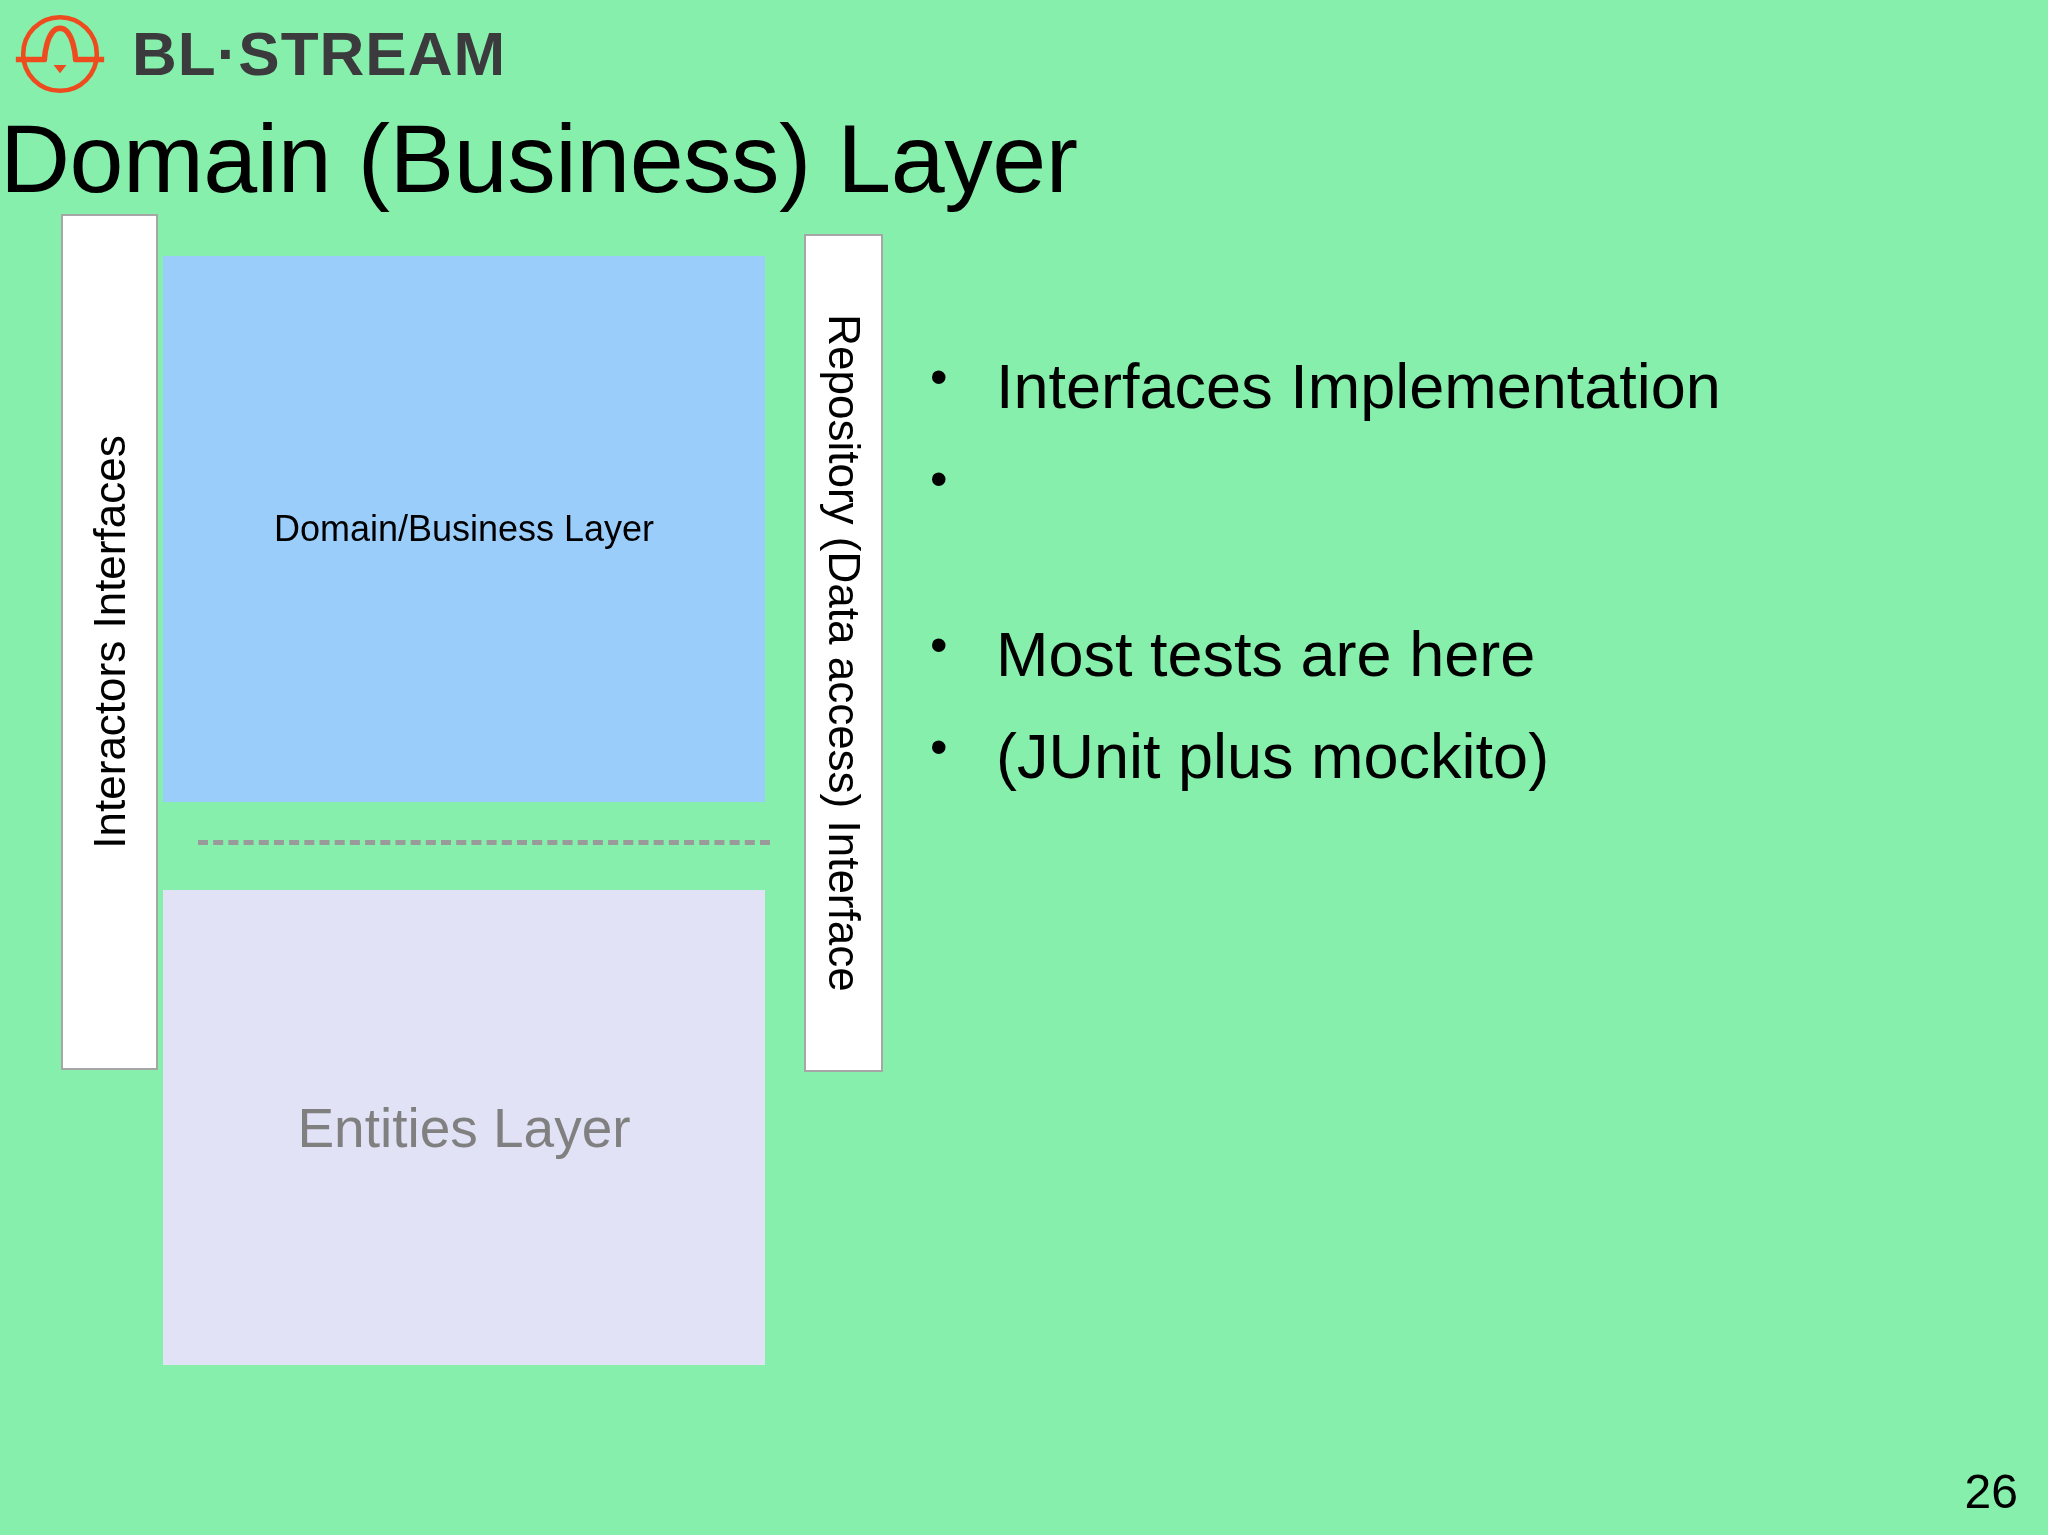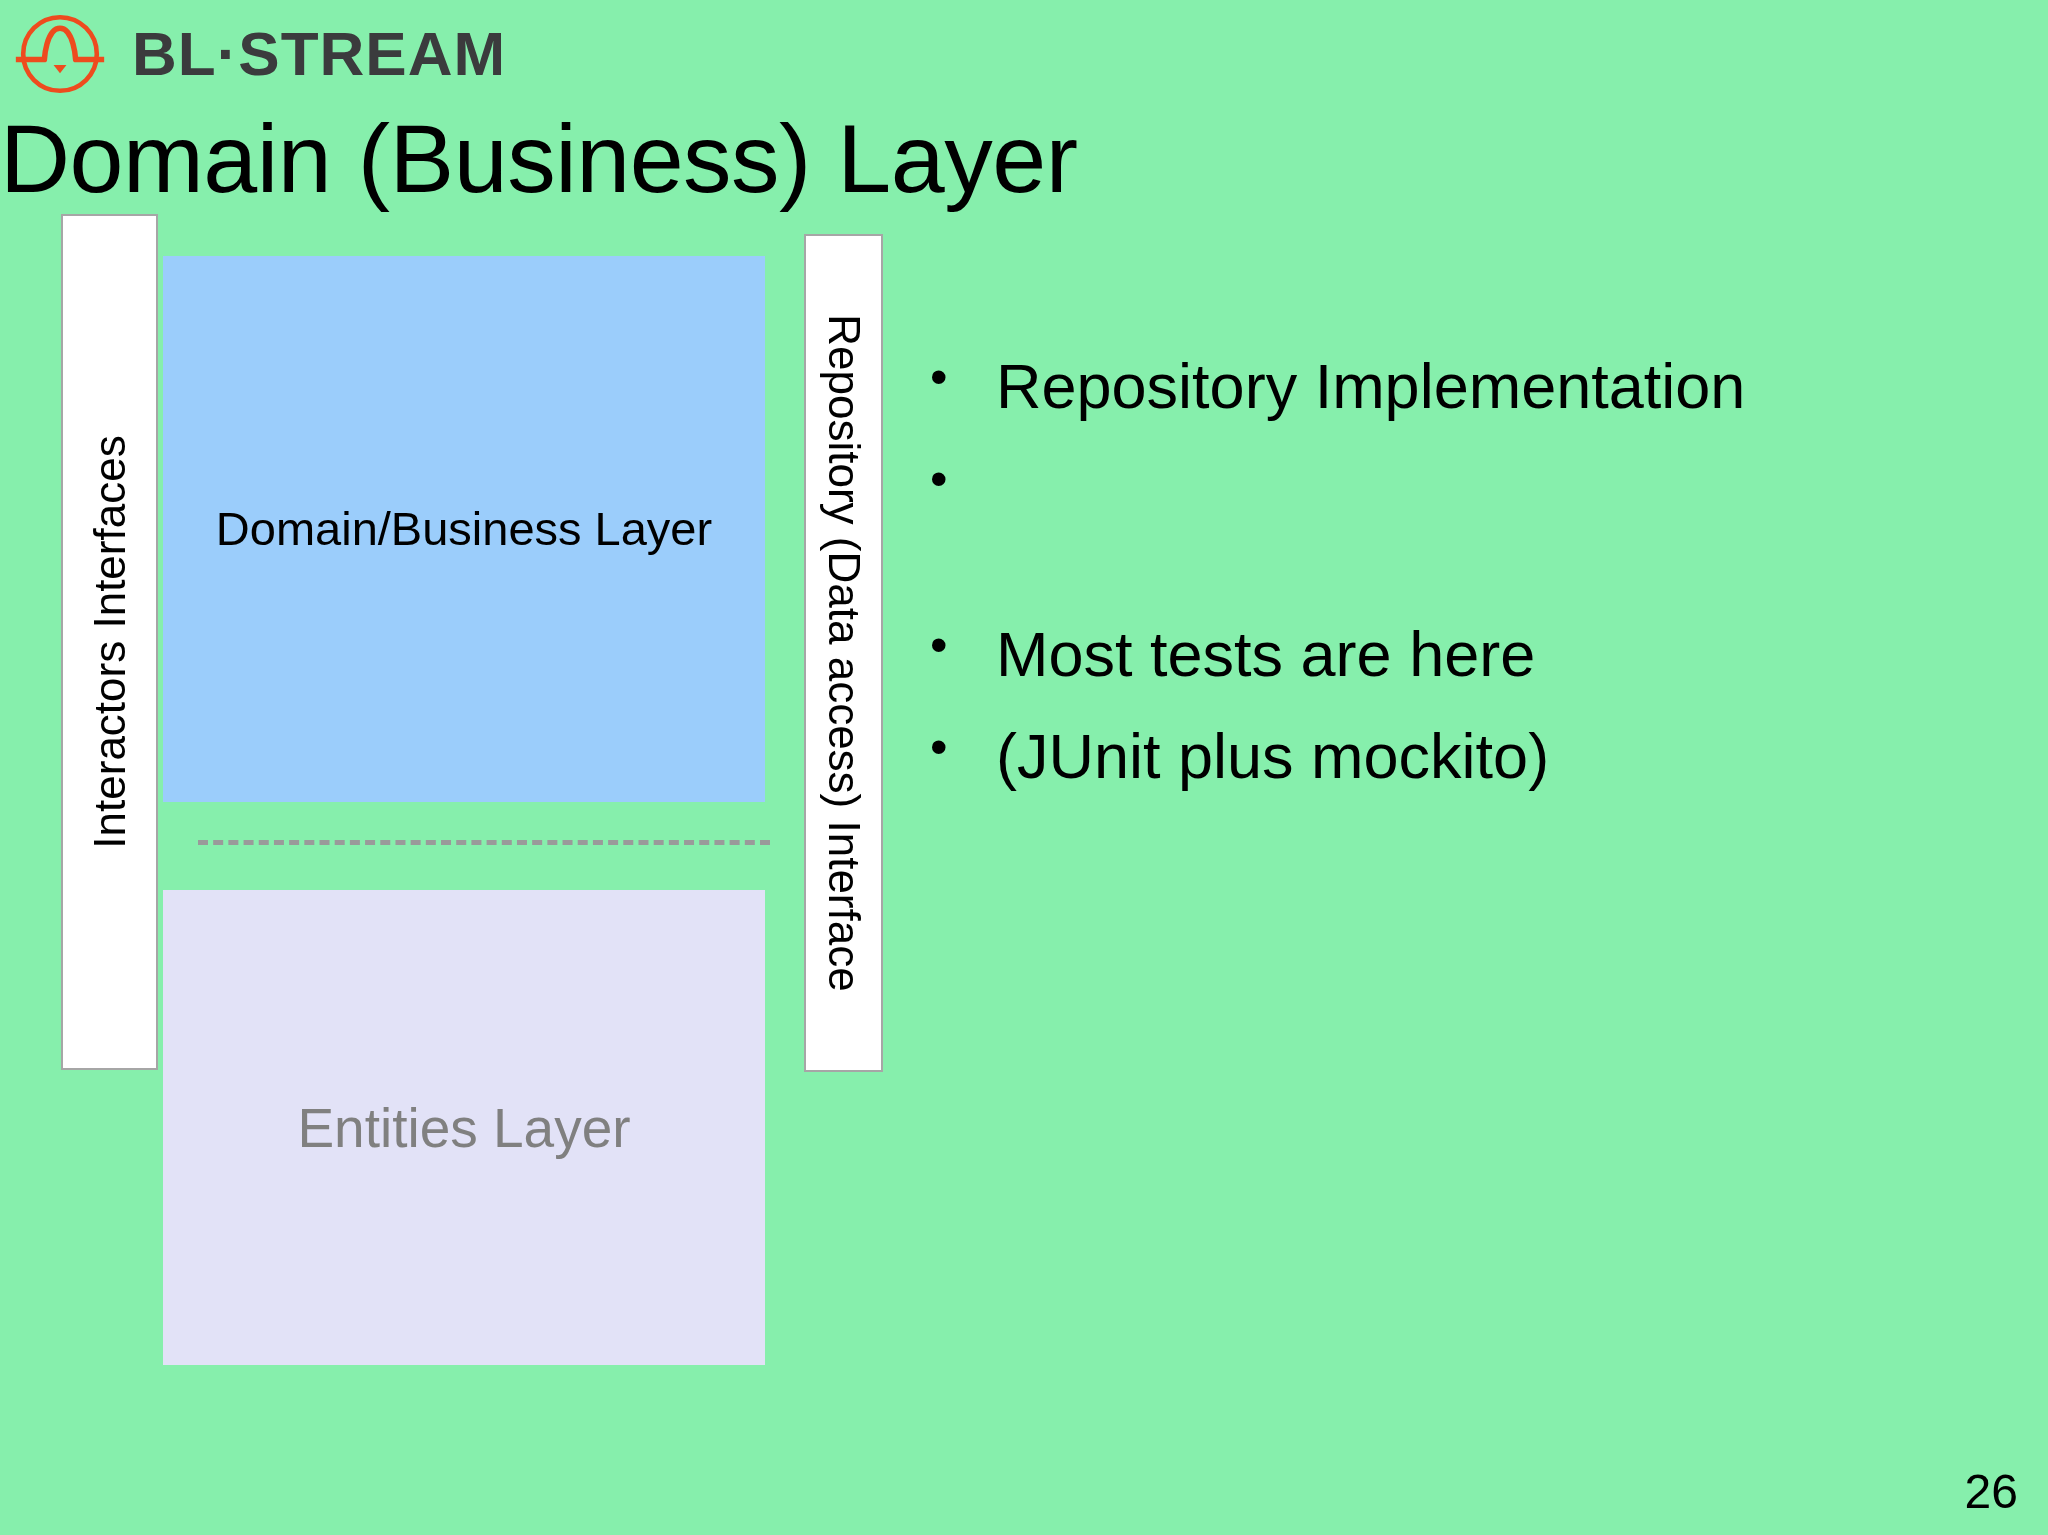--- a/index.html
+++ b/index.html
@@ -99,21 +99,21 @@
     box-sizing: border-box;
   }
   #box-domain {
     left: 163px;
     top: 256px;
     width: 602px;
     height: 546px;
     background: #9BCDFB;
   }
   #box-domain .layer-label {
-    font-size: 47px;
+    font-size: 36px;
     color: #000000;
     line-height: 1.22;
     padding: 0 30px;
   }
   #box-entities {
     left: 163px;
     top: 890px;
     width: 602px;
     height: 475px;
     background: #E2E2F7;
@@ -203,21 +203,21 @@
     <span class="layer-label">Entities Layer</span>
   </div>
 
   <div class="vcol" id="col-repository">
     <span class="vcol-text">Repository (Data access) Interface</span>
   </div>
 
   <div id="bullets">
     <div class="bullet">
       <span class="bullet-dot">•</span>
-      <span class="bullet-text">Repository Implementation</span>
+      <span class="bullet-text">Interfaces Implementation</span>
     </div>
     <div class="bullet">
       <span class="bullet-dot">•</span>
     </div>
     <div class="bullet spacer-before">
       <span class="bullet-dot">•</span>
       <span class="bullet-text">Most tests are here</span>
     </div>
     <div class="bullet">
       <span class="bullet-dot">•</span>

